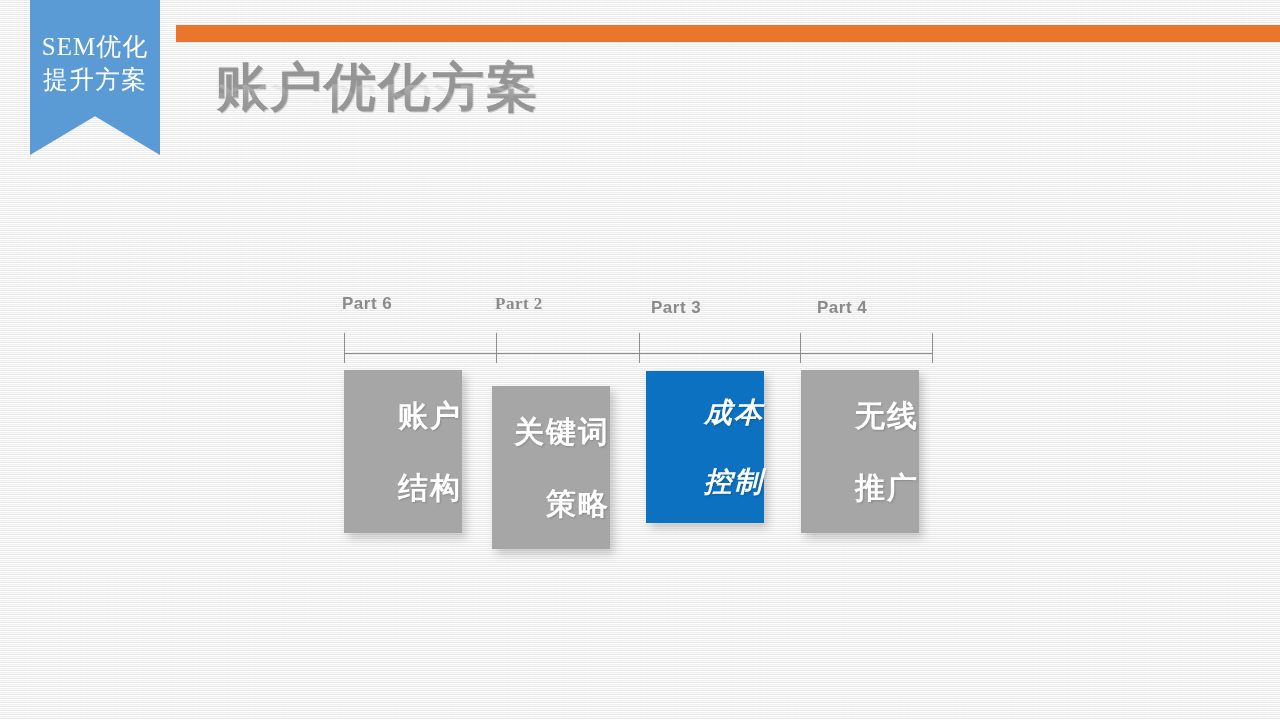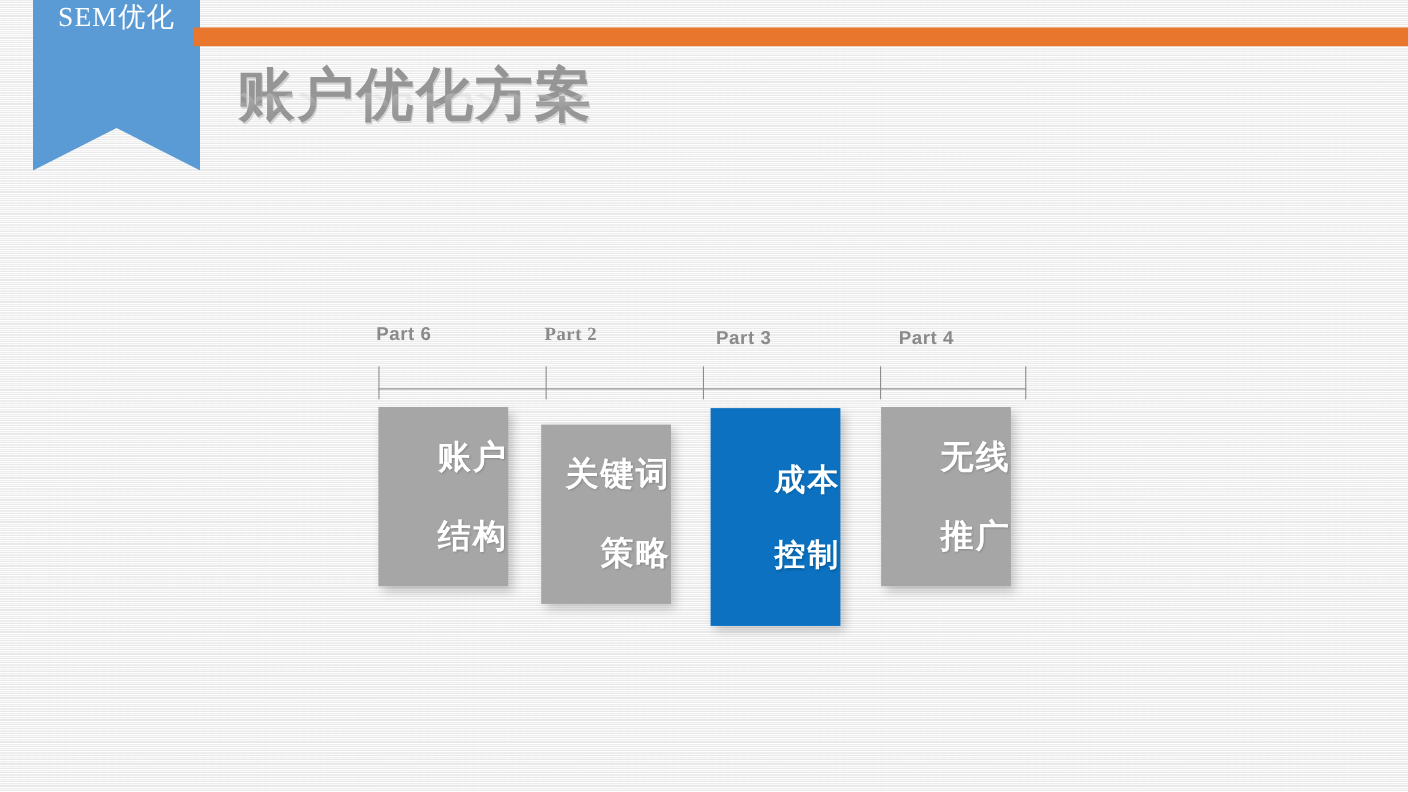--- a/index.html
+++ b/index.html
@@ -42,26 +42,27 @@
         rgba(248,248,248,0.3) 7px
       ),
       linear-gradient(180deg, #f4f4f4 0%, #ededed 45%, #e9e9e9 100%);
   }
 
   
   #ribbon {
     position: absolute;
     left: 30px;
     top: 0;
-    width: 152px;
+    width: 130px;
     height: 155px;
     background: #5b9bd5;
     -webkit-clip-path: polygon(0 0, 100% 0, 100% 100%, 50% 75%, 0 100%);
     clip-path: polygon(0 0, 100% 0, 100% 100%, 50% 75%, 0 100%);
     box-sizing: border-box;
+    padding-top: 30px;
     text-align: center;
   }
   .ribbon-line {
     color: #ffffff;
     font-family: "Liberation Serif", "DejaVu Serif", serif;
     font-size: 25px;
     line-height: 33px;
     letter-spacing: 1px;
     white-space: nowrap;
   }
@@ -159,20 +160,21 @@
   .card.blue .card-line { font-size: 28px; }
   .card .card-line + .card-line { margin-top: 40px; }
 </style>
 </head>
 <body>
 
 <div id="slide">
 
   <div id="ribbon">
     <div class="ribbon-line">SEM优化</div>
+    <div class="ribbon-line">提升方案</div>
   </div>
 
   <div id="orange-bar"></div>
 
   <div id="title-block">
     <div id="title-text">账户优化方案</div>
     <div id="title-reflection" aria-hidden="true">账户优化方案</div>
   </div>
 
   <div class="part-label" style="left:342px; top:294px;">Part  6</div>
@@ -191,21 +193,21 @@
   <div class="card gray" style="left:344px; top:370px; width:118px; height:163px;">
     <div class="card-line">账户</div>
     <div class="card-line">结构</div>
   </div>
 
   <div class="card gray" style="left:492px; top:386px; width:118px; height:163px;">
     <div class="card-line">关键词</div>
     <div class="card-line">策略</div>
   </div>
 
-  <div class="card blue" style="left:646px; top:371px; width:118px; height:198px;">
+  <div class="card blue" style="left:646px; top:371px; width:118px; height:152px;font-style:italic;">
     <div class="card-line">成本</div>
     <div class="card-line">控制</div>
   </div>
 
   <div class="card gray" style="left:801px; top:370px; width:118px; height:163px;">
     <div class="card-line">无线</div>
     <div class="card-line">推广</div>
   </div>
 
 </div>

